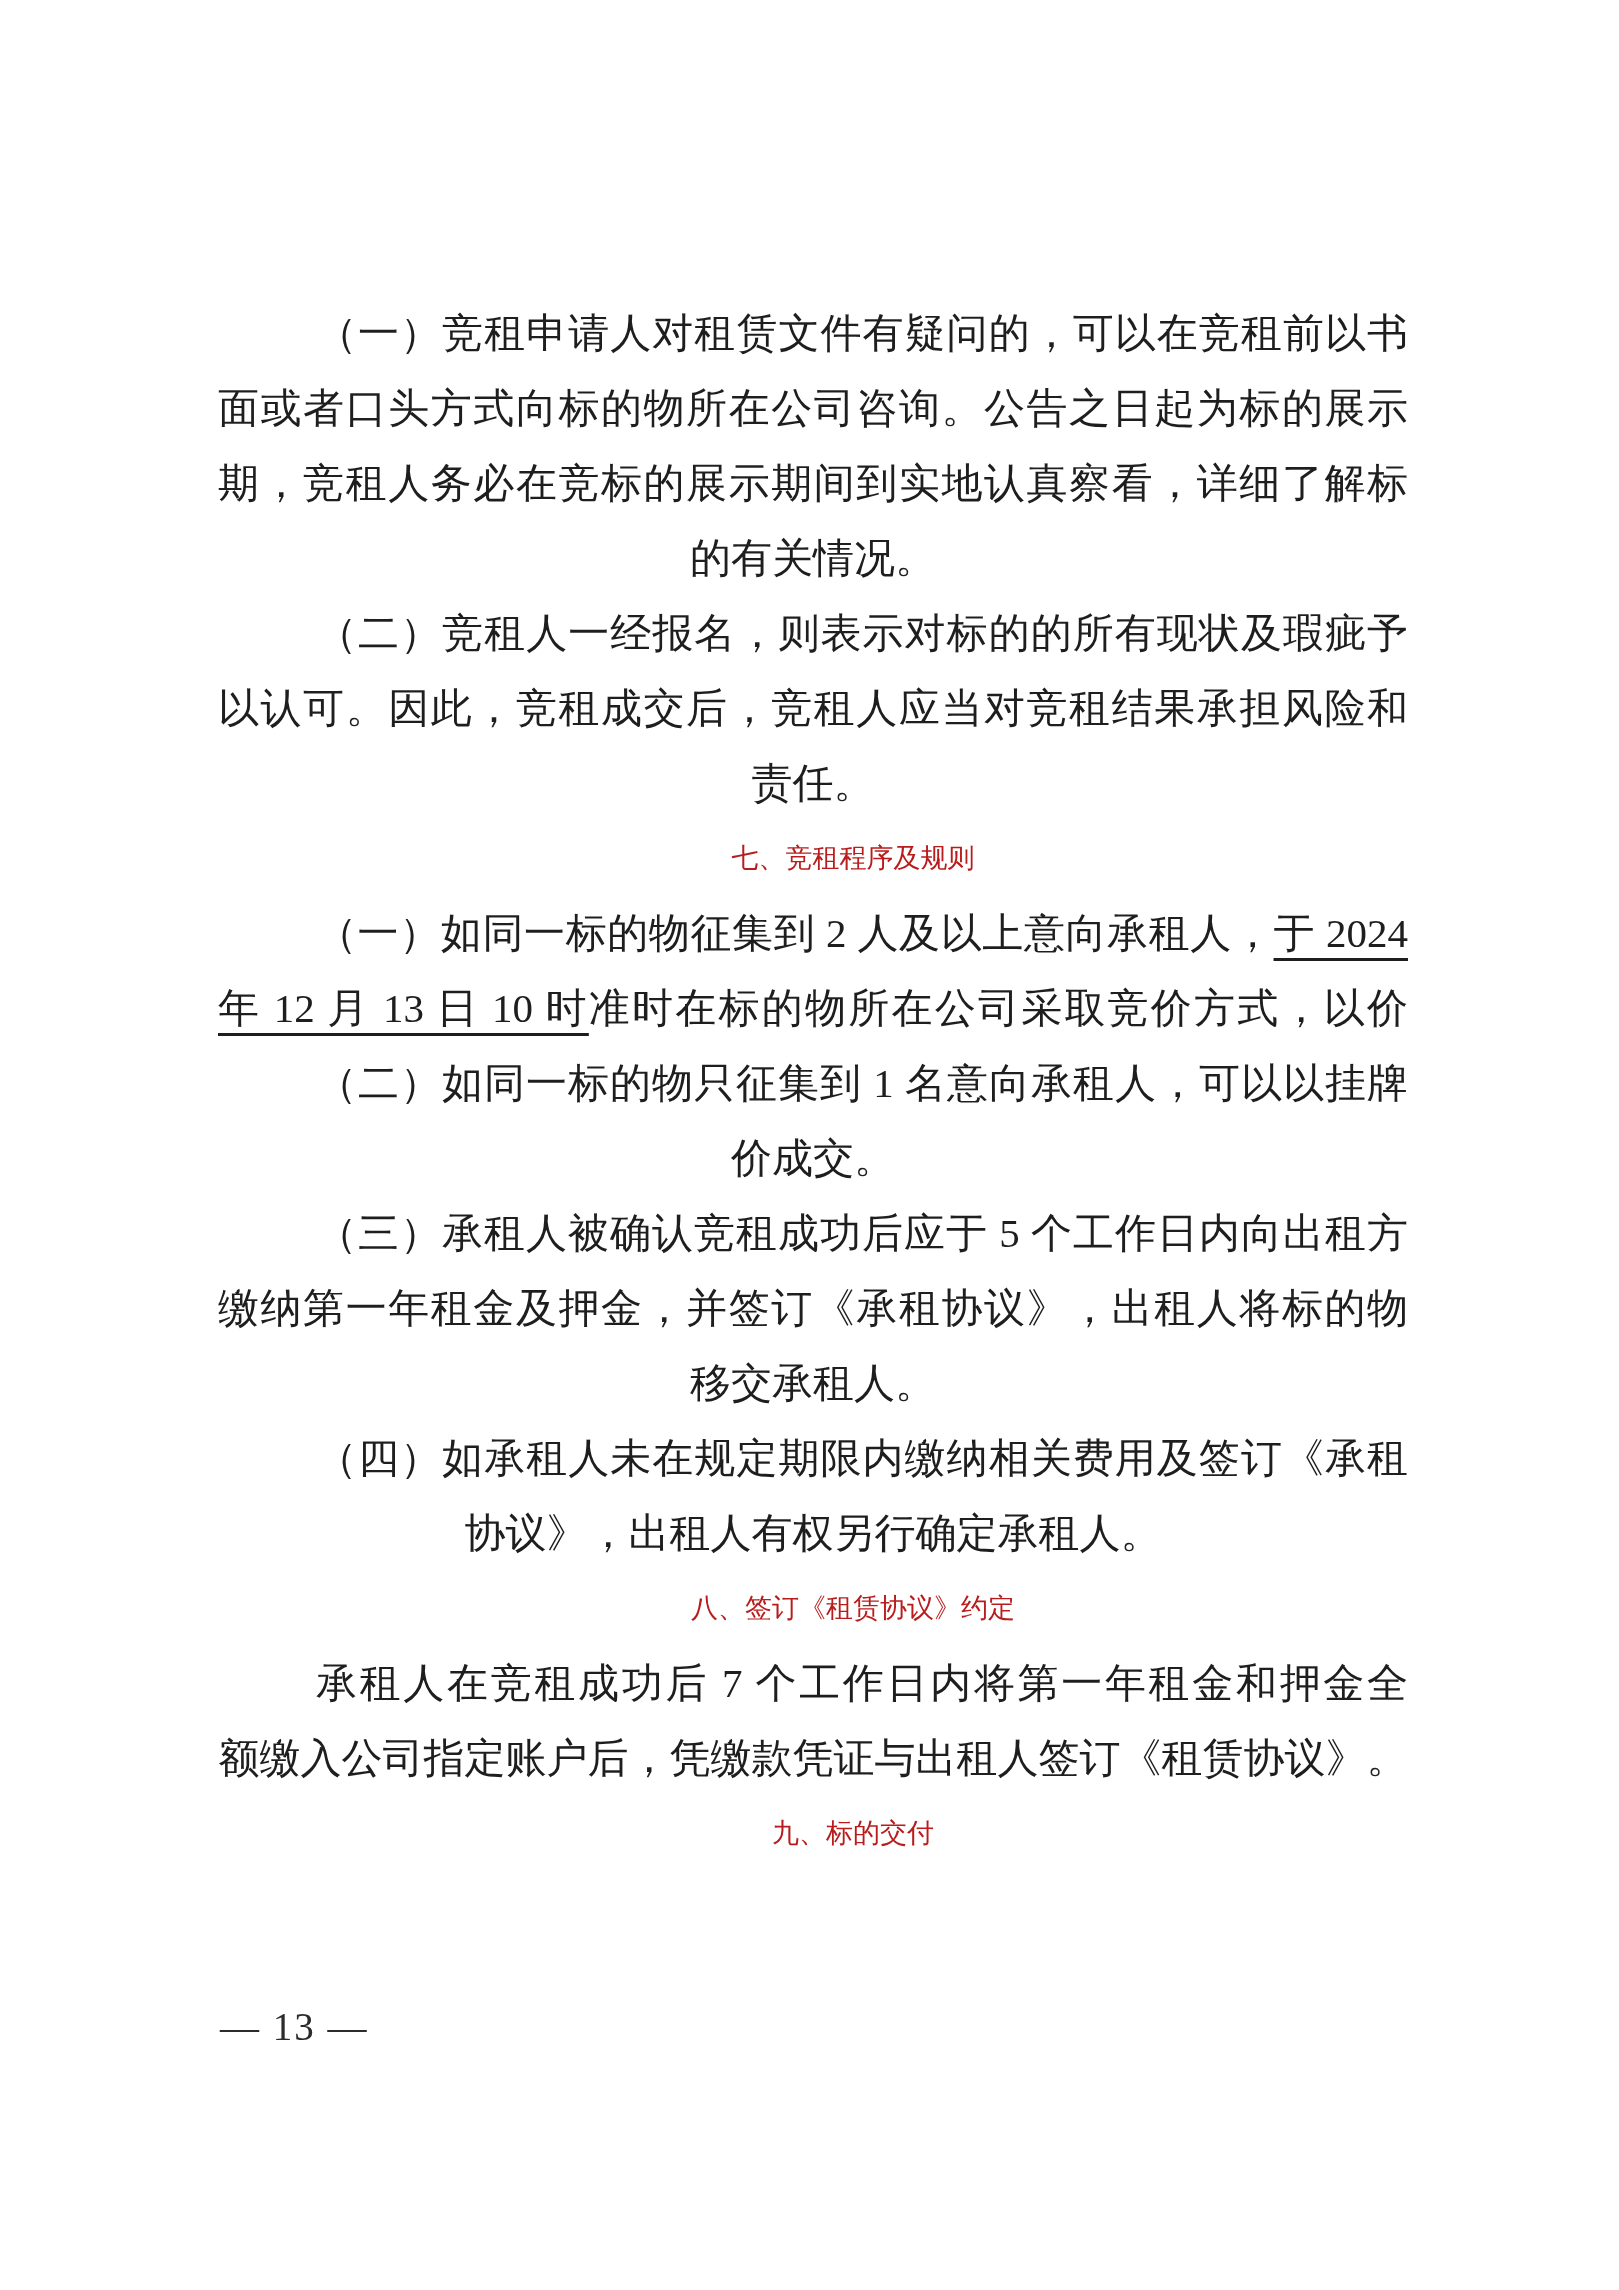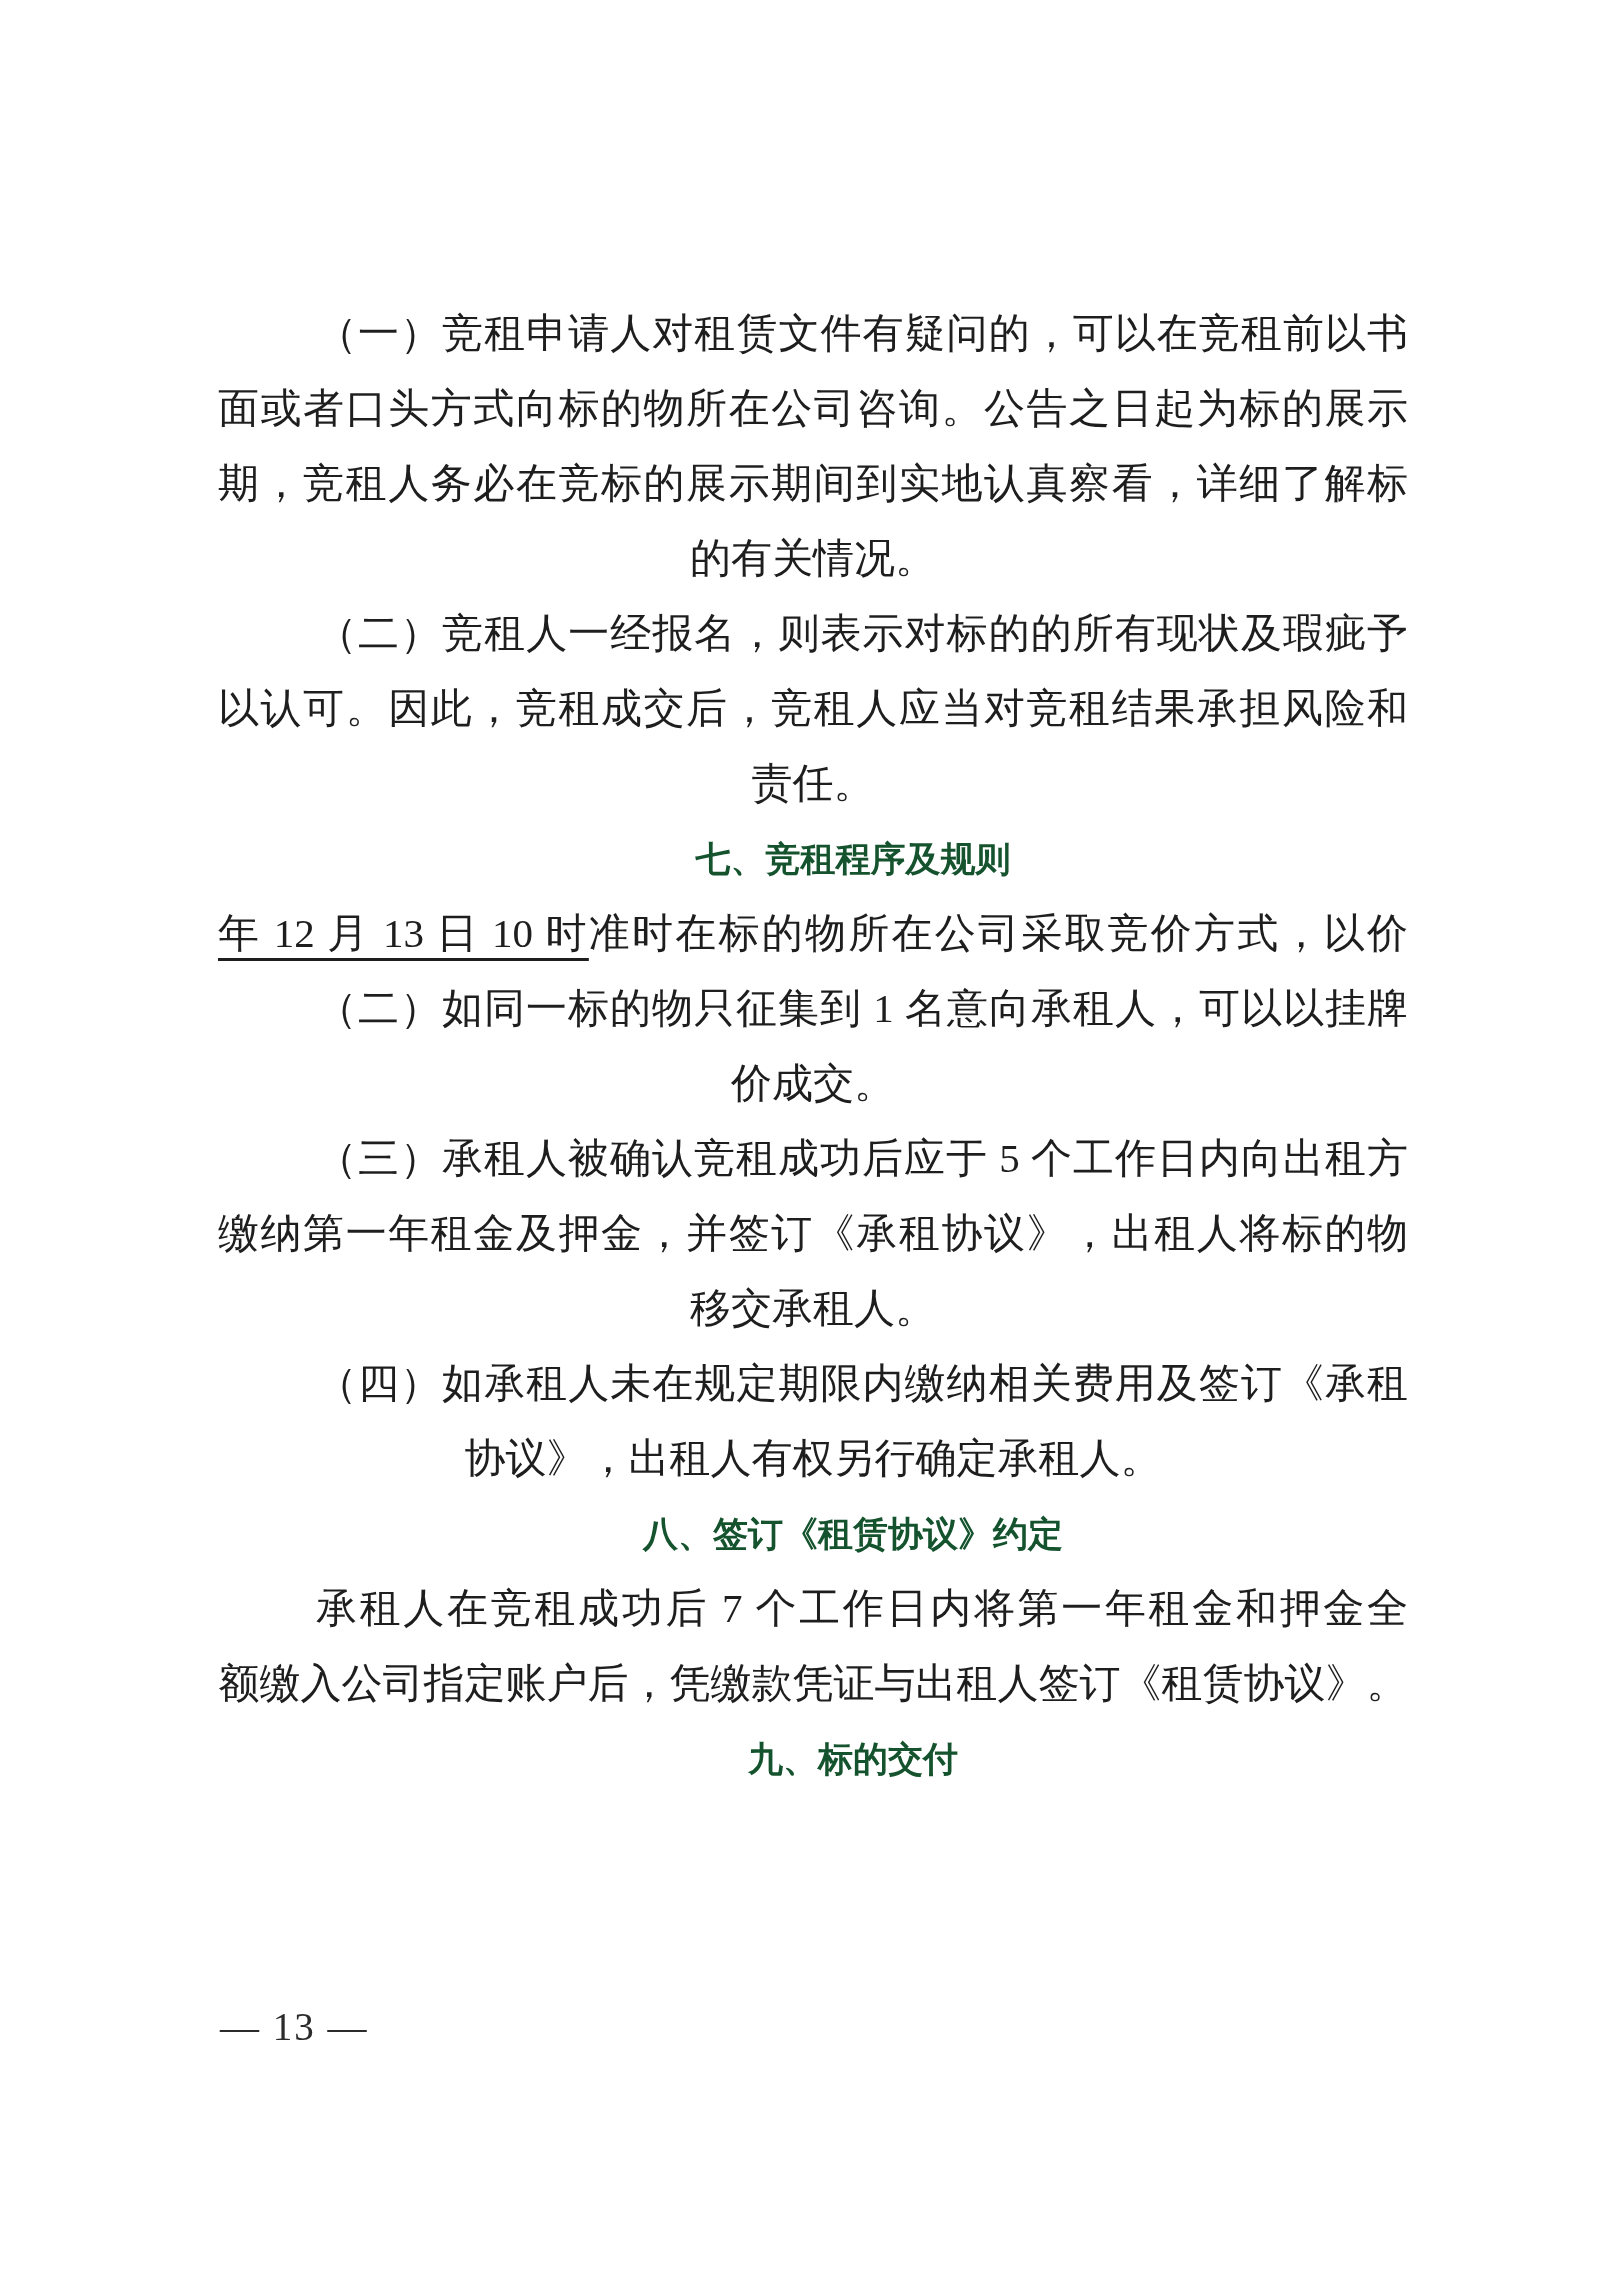--- a/index.html
+++ b/index.html
@@ -33,25 +33,25 @@
   .line.justify {
     white-space: normal;
     text-align: justify;
     text-align-last: justify;
   }
   .line.indent {
     padding-left: 98px;
   }
   .line.heading {
     font-family: "Liberation Sans", "DejaVu Sans", sans-serif;
-    font-weight: 700;
-    font-size: 35px;
+    font-weight: 400;
+    font-size: 27px;
     padding-left: 80px;
     letter-spacing: 0px;
-    color: #14532d;
+    color: #b91c1c;
   }
   .u {
     text-decoration: underline;
     text-decoration-thickness: 3.4px;
     text-underline-offset: 10.8px;
     text-decoration-color: #1e1e1e;
   }
   .footer {
     position: absolute;
     left: 220px;
@@ -69,20 +69,21 @@
 <div class="page">
   <div class="text-block" id="text-block">
       <div class="line indent justify"><span>（一）竞租申请人对租赁文件有疑问的，可以在竞租前以书</span></div>
       <div class="line justify"><span>面或者口头方式向标的物所在公司咨询。公告之日起为标的展示</span></div>
       <div class="line justify"><span>期，竞租人务必在竞标的展示期间到实地认真察看，详细了解标</span></div>
       <div class="line"><span>的有关情况。</span></div>
       <div class="line indent justify"><span>（二）竞租人一经报名，则表示对标的的所有现状及瑕疵予</span></div>
       <div class="line justify"><span>以认可。因此，竞租成交后，竞租人应当对竞租结果承担风险和</span></div>
       <div class="line"><span>责任。</span></div>
       <div class="line heading"><span>七、竞租程序及规则</span></div>
+      <div class="line indent justify"><span>（一）如同一标的物征集到 2 人及以上意向承租人，</span><span class="u">于 2024</span></div>
       <div class="line justify"><span class="u">年 12 月 13 日 10 时</span><span>准时在标的物所在公司采取竞价方式，以价</span></div>
       <div class="line indent justify"><span>（二）如同一标的物只征集到 1 名意向承租人，可以以挂牌</span></div>
       <div class="line"><span>价成交。</span></div>
       <div class="line indent justify"><span>（三）承租人被确认竞租成功后应于 5 个工作日内向出租方</span></div>
       <div class="line justify"><span>缴纳第一年租金及押金，并签订《承租协议》，出租人将标的物</span></div>
       <div class="line"><span>移交承租人。</span></div>
       <div class="line indent justify"><span>（四）如承租人未在规定期限内缴纳相关费用及签订《承租</span></div>
       <div class="line"><span>协议》，出租人有权另行确定承租人。</span></div>
       <div class="line heading"><span>八、签订《租赁协议》约定</span></div>
       <div class="line indent justify"><span>承租人在竞租成功后 7 个工作日内将第一年租金和押金全</span></div>

